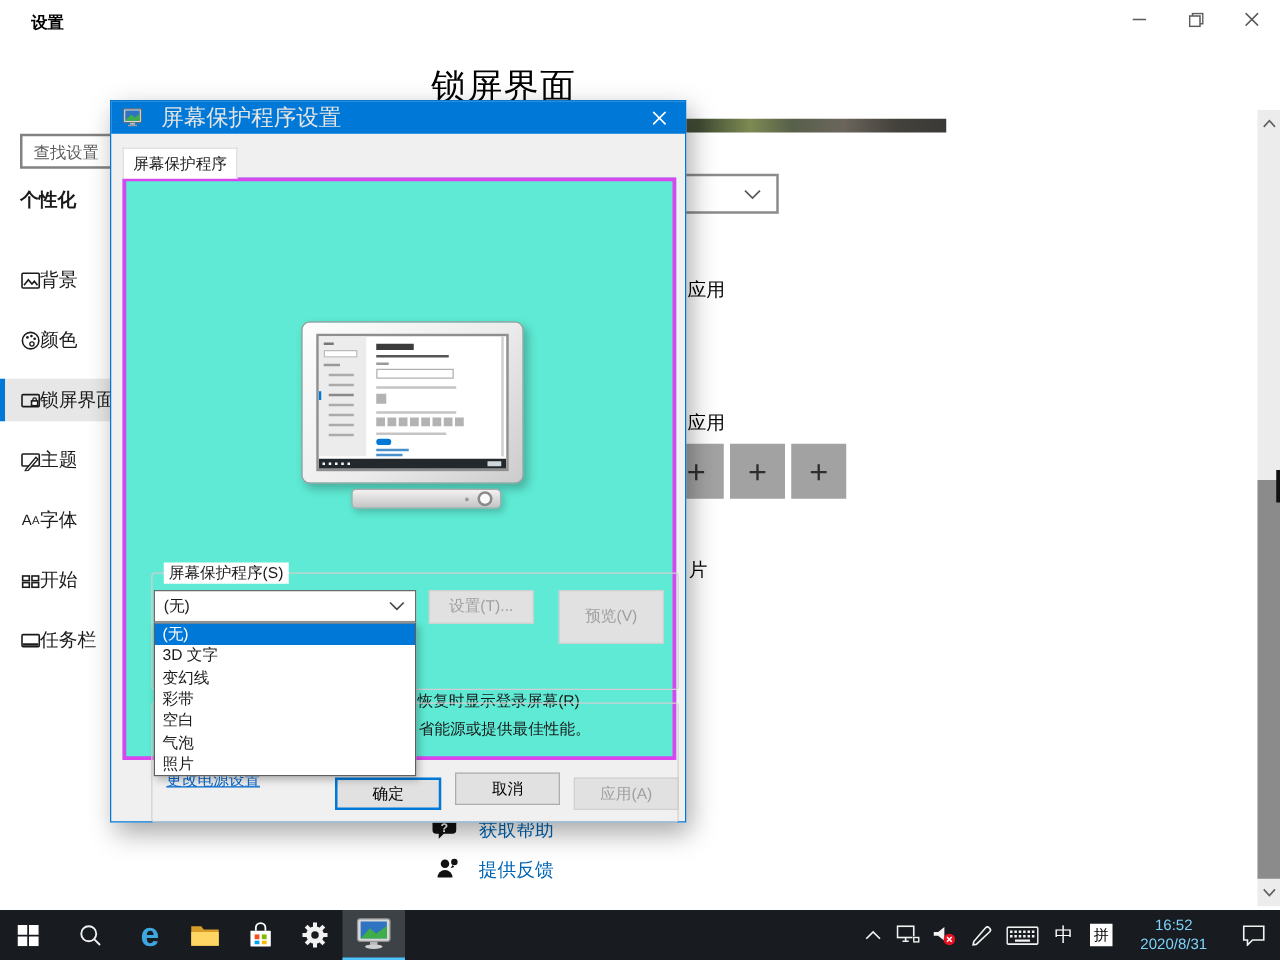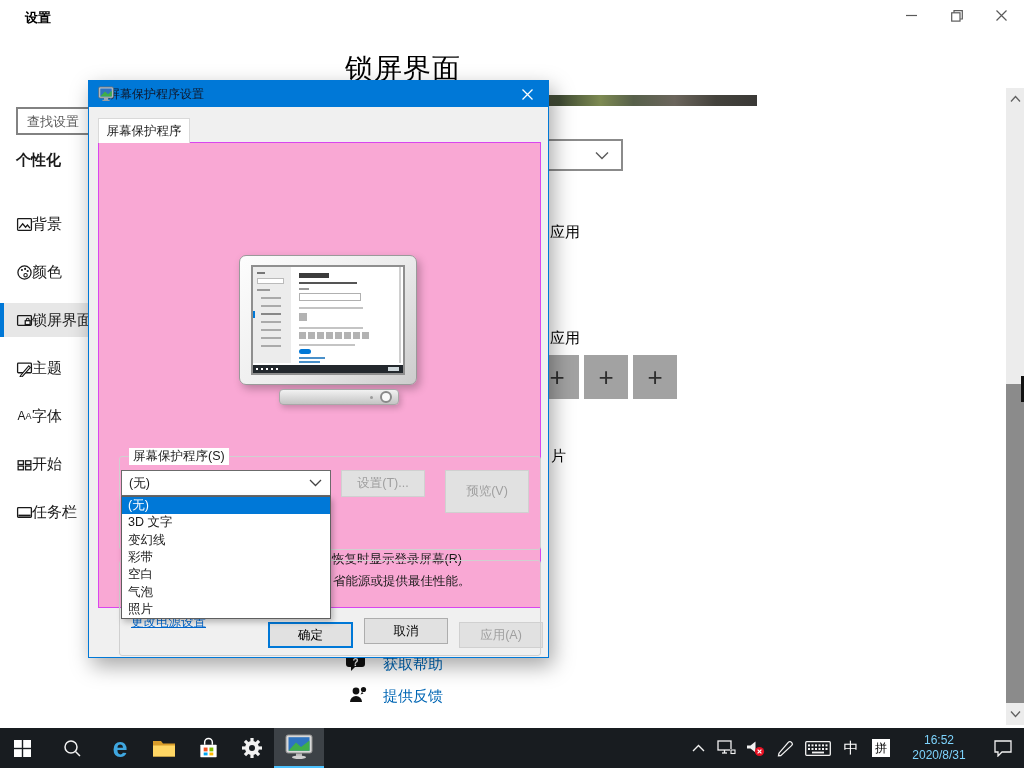--- a/index.html
+++ b/index.html
@@ -29,25 +29,25 @@
   .blue-link { font-size:15px; color:#0066b4; white-space:nowrap; }
 
   
   .sb-track { width:18px; background:#ececec; }
   .sb-thumb { width:18px; background:#8b8b8b; }
 
   
   #dialog { left:88px; top:80px; width:461px; height:578px; background:#f0f0f0;
             border:1px solid #0078d7; box-shadow:4px 8px 20px rgba(0,0,0,0.35); }
   .dlg-titlebar { position:absolute; left:0; top:0; right:0; height:26px; background:#0078d7; display:flex; align-items:center; }
-  .dlg-title { color:#0f172a; font-size:12px; margin-left:19px; }
+  .dlg-title { color:#e5e5e5; font-size:18px; margin-left:40px; }
   .dlg-close { position:absolute; right:0; top:0; width:42px; height:26px; display:flex; align-items:center; justify-content:center; color:#fff; font-size:13px; }
   .dlg-tab { position:absolute; left:9px; top:37px; width:92px; height:25px; background:#fff; border:1px solid #d9d9d9; border-bottom:none; z-index:3;
              display:flex; align-items:center; justify-content:center; font-size:12.5px; }
-  .dlg-page { position:absolute; left:9px; top:61px; width:443px; height:466px; background:#f9a8d4; border:1px solid #d946ef; z-index:2; }
+  .dlg-page { position:absolute; left:9px; top:61px; width:443px; height:466px; background:#5eead4; border:3px solid #d946ef; z-index:2; }
 
   .groupbox { position:absolute; border:1px solid #d0d0d0; border-radius:3px; }
   .groupbox .legend { position:absolute; top:-9px; left:9px; background:#fff; padding:0 4px; font-size:12.5px; white-space:nowrap; }
 
   .combo { background:#fff; border:1px solid #6b6b6b; display:flex; align-items:center; font-size:12.5px; }
   .combo .val { margin-left:7px; flex:1; }
   .combo .chev { margin-right:8px; }
 
   .dlg-btn { background:#e1e1e1; border:1px solid #d0d0d0; color:#9f9f9f; font-size:12.5px;
              display:flex; align-items:center; justify-content:center; }

